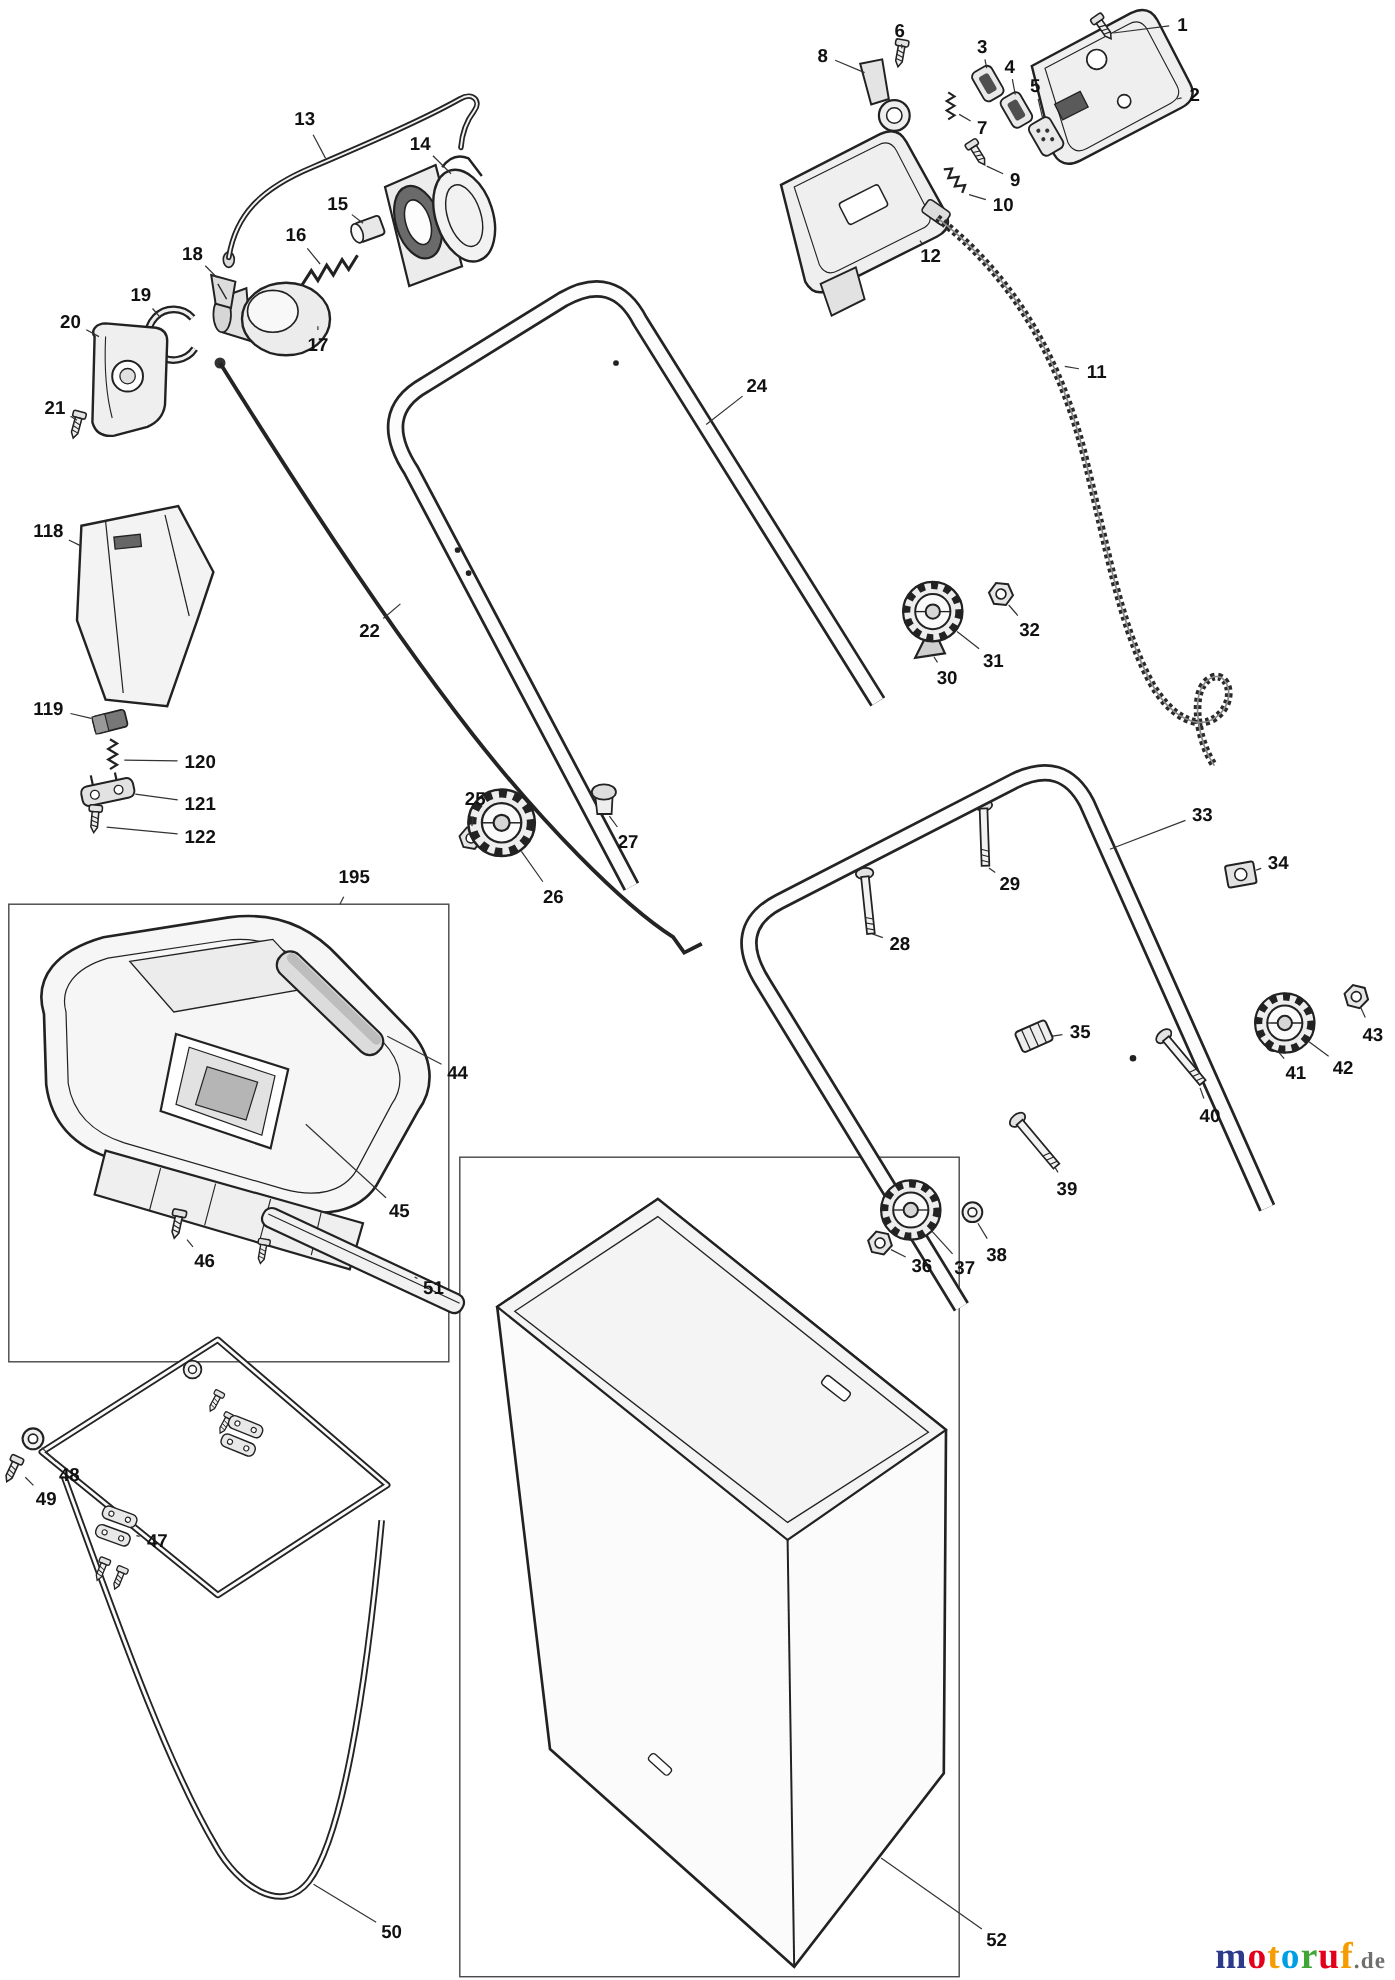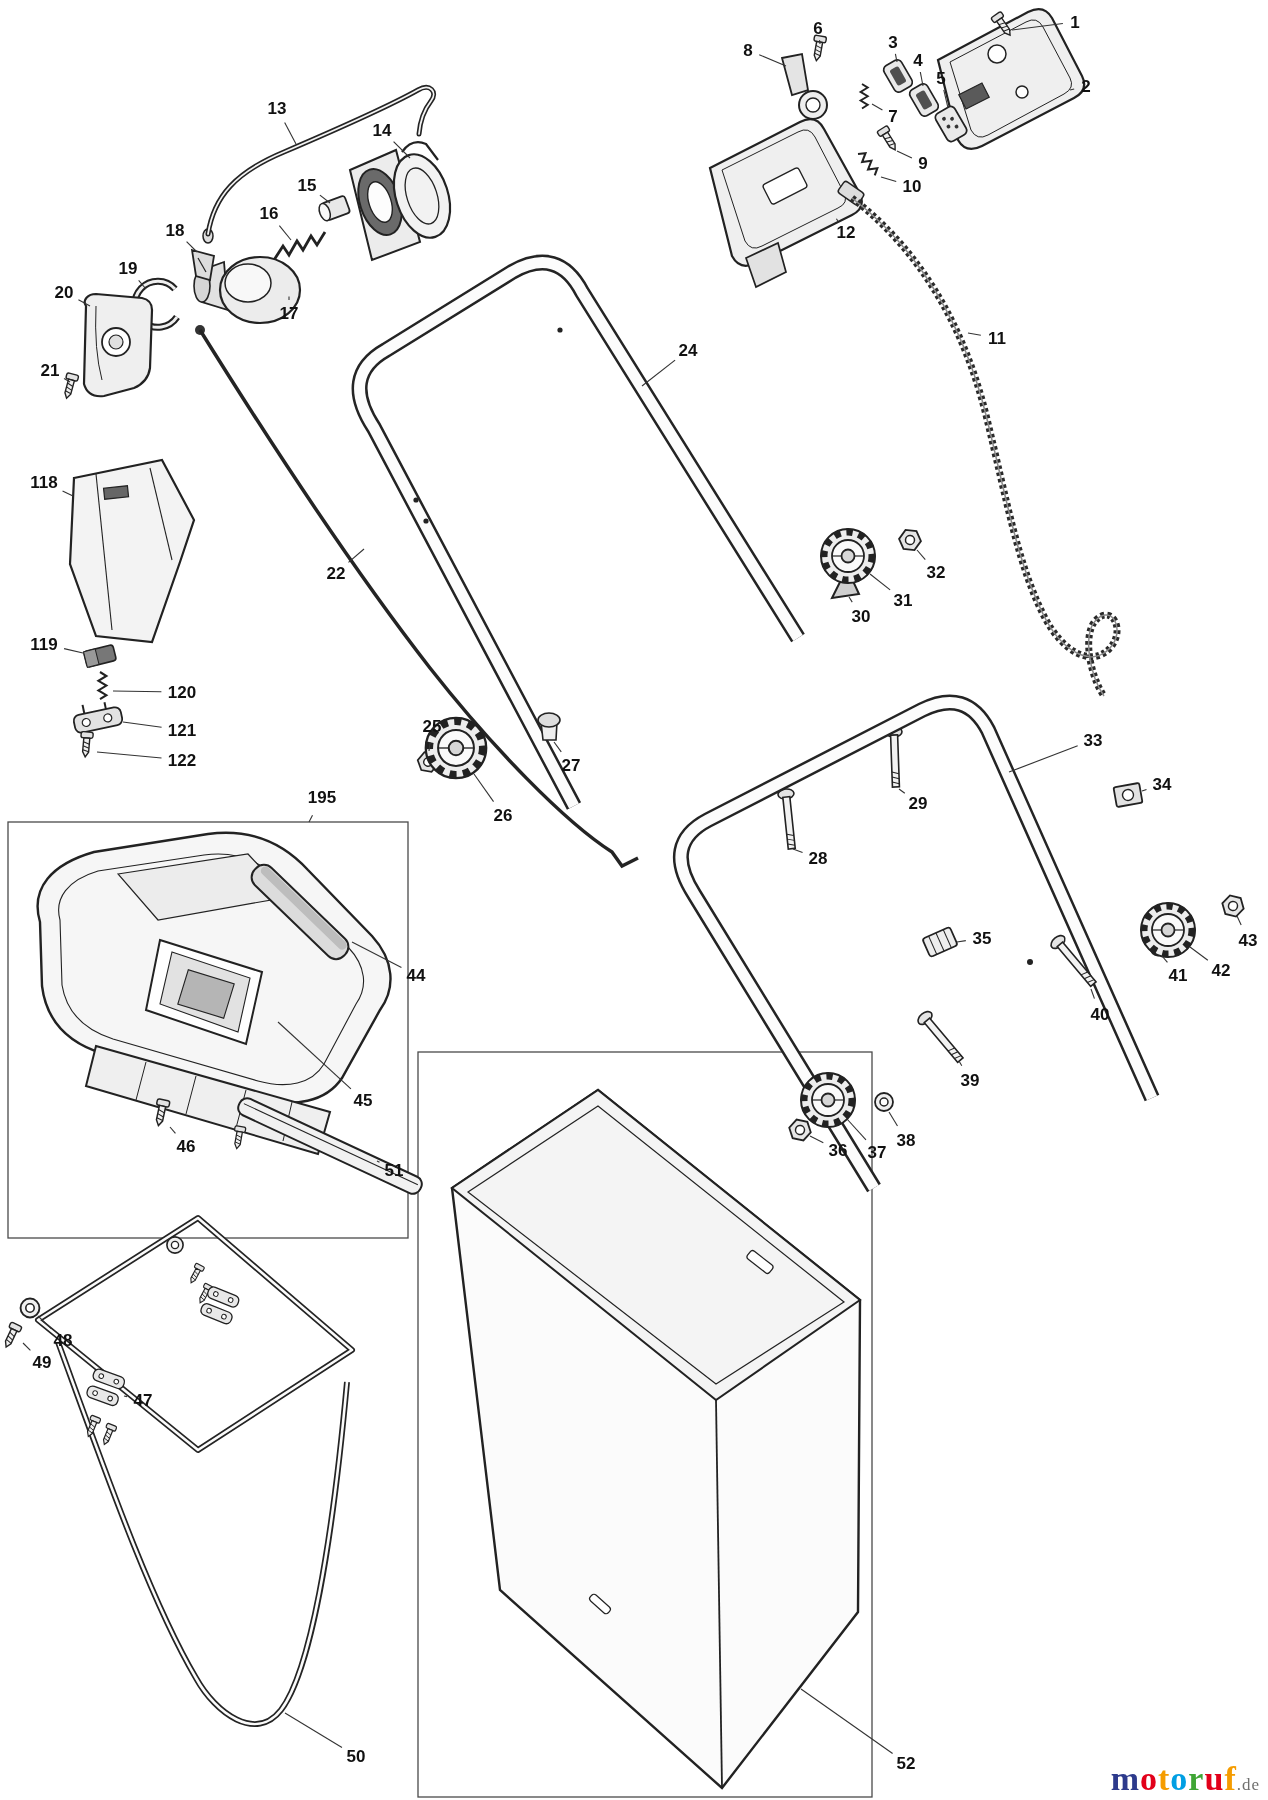--- a/index.html
+++ b/index.html
@@ -15,21 +15,21 @@
   .rod-o{fill:none;stroke:#242424;stroke-width:5;stroke-linecap:round;}
   .rod-i{fill:none;stroke:#f3f3f3;stroke-width:1.8;stroke-linecap:round;}
   .leader{stroke:#333;stroke-width:1.1;}
   .callout-num{font:bold 17px "Liberation Sans", sans-serif;fill:#111;text-anchor:middle;}
   .frame-box{fill:none;stroke:#4a4a4a;stroke-width:1.3;}
   #logo{
     position:absolute;right:8px;bottom:4px;
     font-family:"Liberation Serif", serif;font-weight:bold;font-size:34px;
     letter-spacing:1px;line-height:1;white-space:nowrap;
   }
-  #logo-suffix{font-size:17px;font-weight:normal;}
+  #logo-suffix{font-size:21px;font-weight:bold;}
 </style>
 </head>
 <body style="background: rgb(255, 255, 255);">
 
 <svg id="diagram" viewBox="0 0 1268 1800" width="1268" height="1800" xmlns="http://www.w3.org/2000/svg">
   <defs>
     <g id="screw">
       <rect x="-6" y="-4" width="12" height="6" rx="2" fill="#e3e3e3" stroke="#222" stroke-width="1.4"></rect>
       <path d="M -3,2 L -3,16 L 0,21 L 3,16 L 3,2 Z" fill="#efefef" stroke="#222" stroke-width="1.4"></path>
       <line x1="-3" y1="6" x2="3" y2="8" stroke="#222" stroke-width="1"></line>

